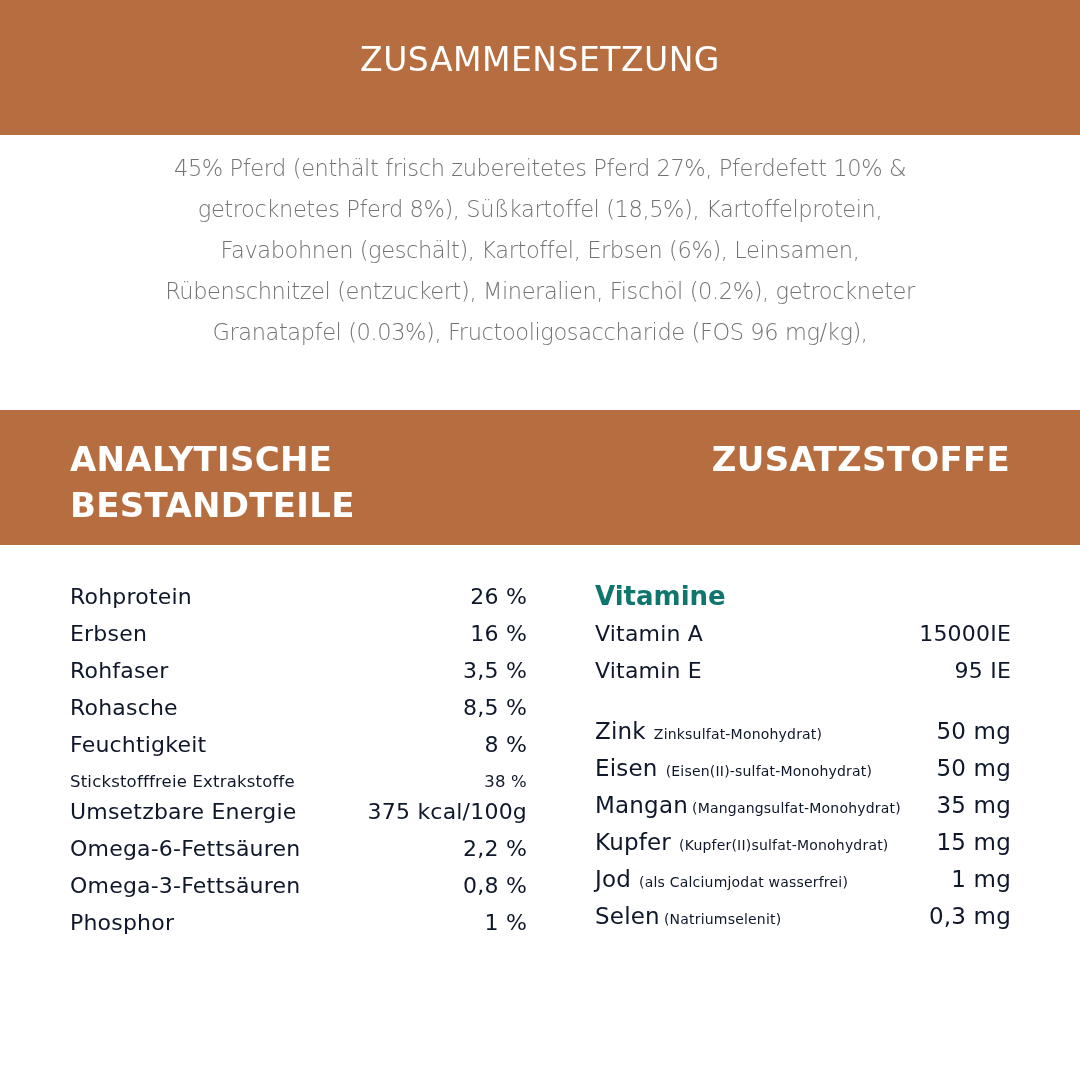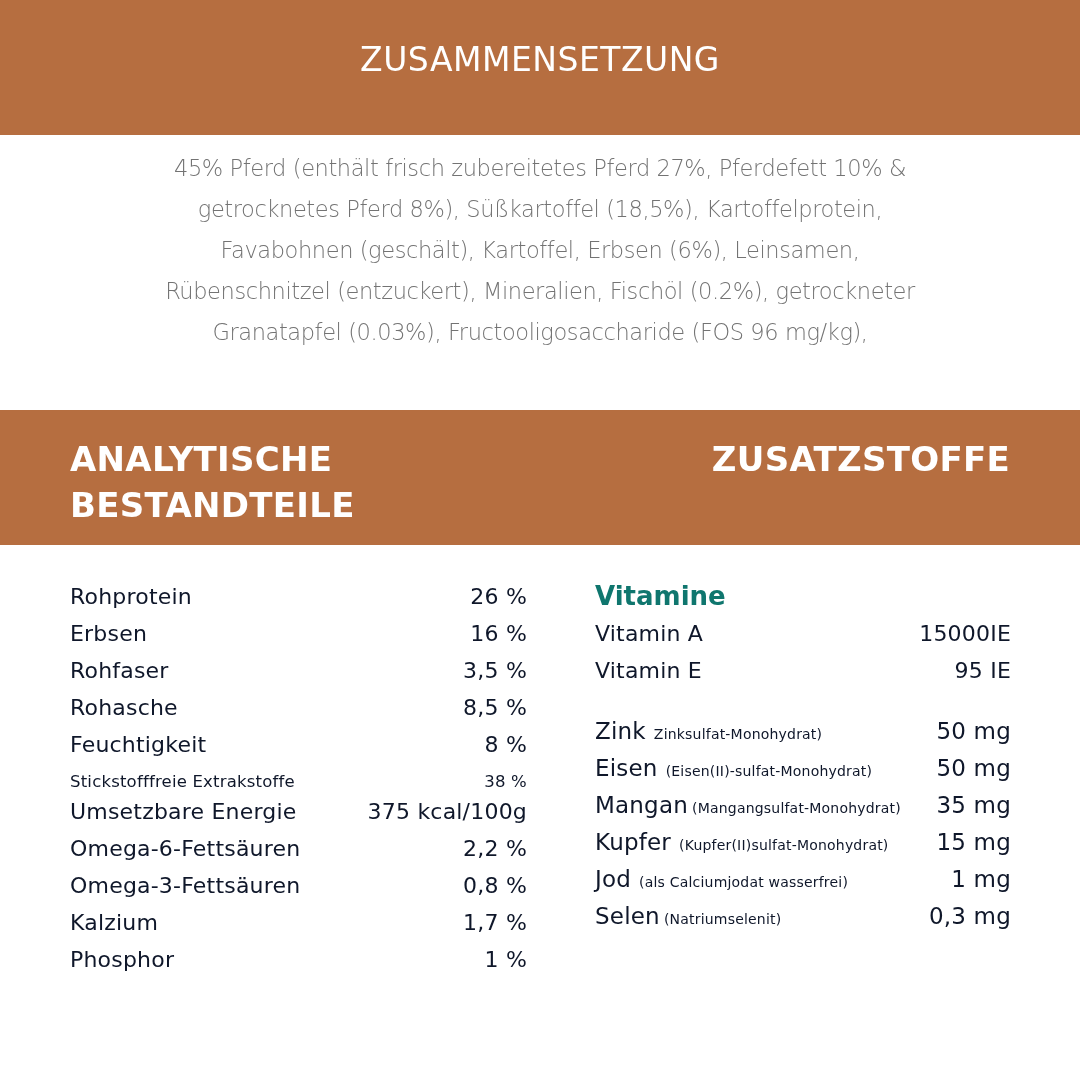--- a/index.html
+++ b/index.html
@@ -129,24 +129,20 @@
   </div>
   <div class="row">
     <span class="label">Omega-6-Fettsäuren</span>
     <span class="val">2,2 %</span>
   </div>
   <div class="row">
     <span class="label">Omega-3-Fettsäuren</span>
     <span class="val">0,8 %</span>
   </div>
   <div class="row">
-    <span class="label">Kalzium</span>
-    <span class="val">1,7 %</span>
-  </div>
-  <div class="row">
     <span class="label">Phosphor</span>
     <span class="val">1 %</span>
   </div>
 </div>
 
 <div class="additives">
   <div class="group-title">Vitamine</div>
 
   <div class="row vit-row">
     <span class="label">Vitamin A</span>

